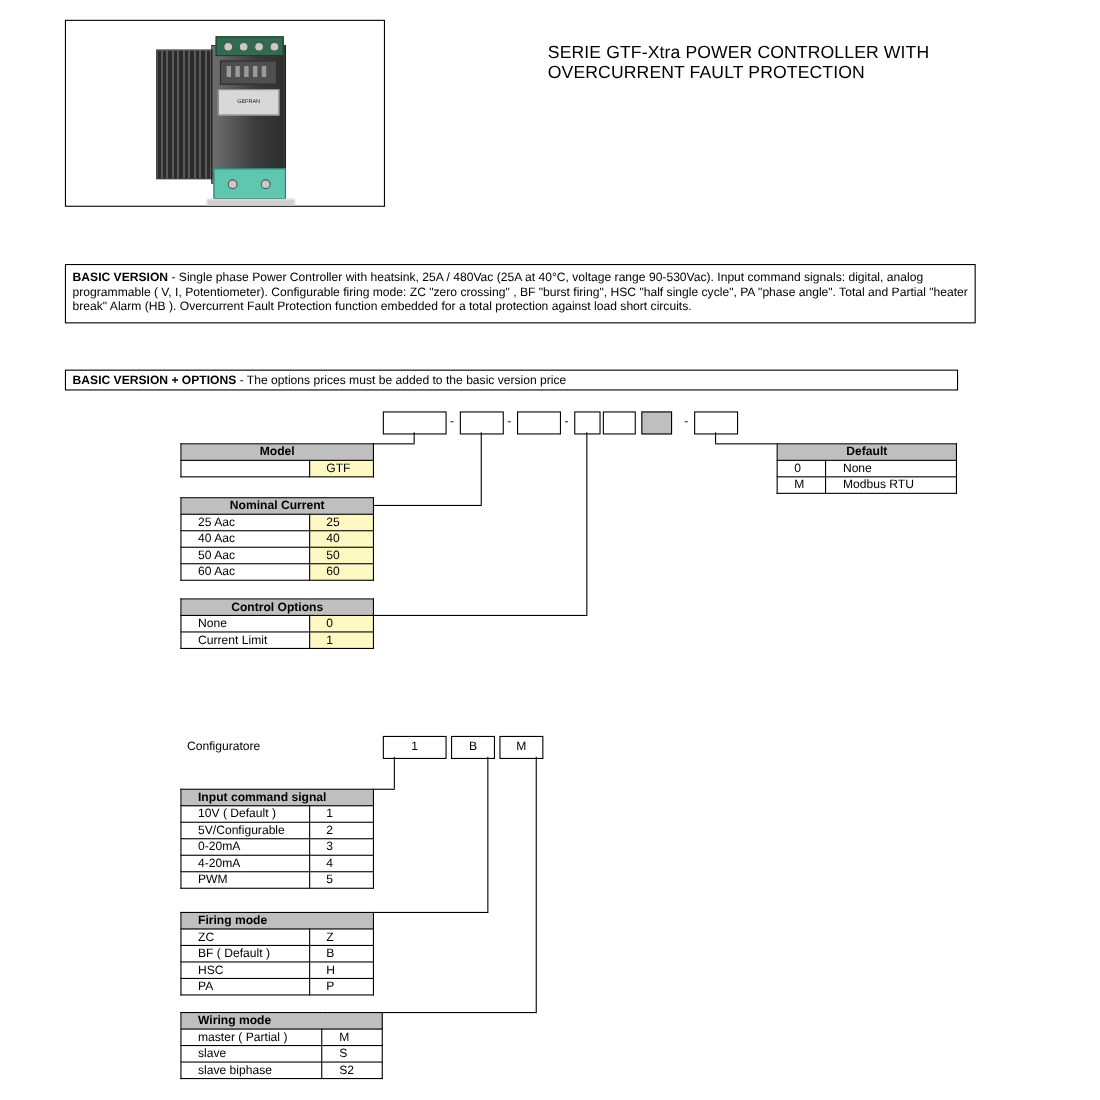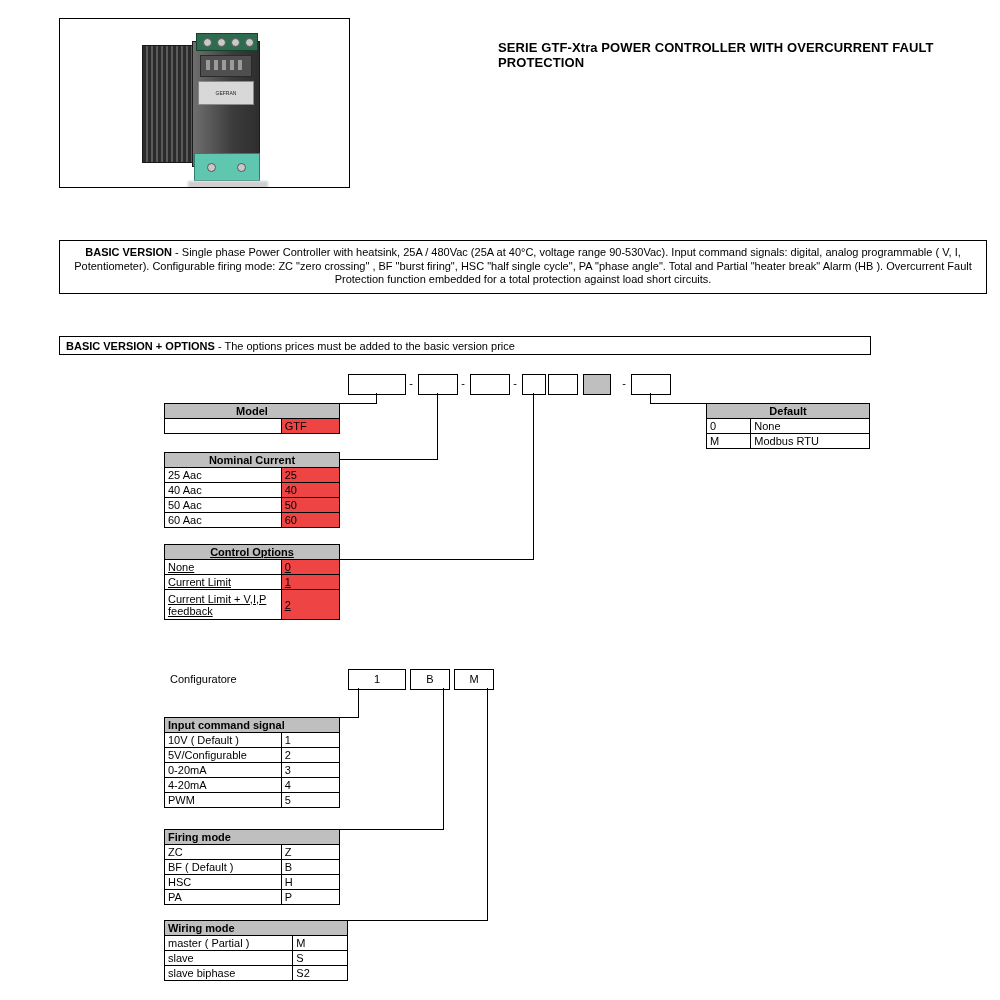--- a/index.html
+++ b/index.html
@@ -59,32 +59,31 @@
     position:absolute;top:4px;width:4px;height:10px;background:#9b9b9b;display:block;
   }
   .shadow{
     position:absolute;left:46px;top:148px;width:80px;height:8px;
     background:#cfcfcf;filter:blur(1px);
   }
 
   
   #header-title{
     left:498px;top:40px;width:470px;
-    font-size:13px;font-weight:bold;letter-spacing:0.1px;
+    font-size:16px;font-weight:normal;letter-spacing:0.1px;
   }
 
   
   #basic-box{
-    left:59px;top:240px;width:928px;
+    left:59px;top:240px;width:828px;
     border:1px solid #000;
     padding:5px 6px 6px 6px;
     box-sizing:border-box;
     line-height:13.5px;
     font-size:11px;
-    text-align:center;
   }
   #basic-box b{font-weight:bold;}
 
   #options-box{
     left:59px;top:336px;width:812px;height:19px;
     border:1px solid #000;
     box-sizing:border-box;
     padding:3px 6px;
     font-size:11px;
   }
@@ -99,38 +98,38 @@
     text-align:center;font-size:11px;line-height:19px;height:19px;
   }
 
   
   table.t{
     border-collapse:collapse;
     font-size:11px;
   }
   table.t td,table.t th{
     border:1px solid #000;
-    padding:1px 3px;
+    padding:1px 15px;
     height:15px;
     box-sizing:border-box;
     font-weight:normal;
     text-align:left;
     vertical-align:middle;
   }
   table.t th.hdr{
     background:#bfbfbf;
     text-align:center;
     font-weight:bold;
   }
   table.t th.hdrleft{
     background:#bfbfbf;
     text-align:left;
     font-weight:bold;
   }
-  td.val{background:#ef4444;text-align:center;}
+  td.val{background:#fef9c3;text-align:center;}
   td.valw{background:#ffffff;text-align:center;}
 
   
   .ln{position:absolute;background:#000;}
   .lnv{width:1px;}
   .lnh{height:1px;}
 
   #configuratore-label{left:170px;top:673px;font-size:11px;}
 </style>
 </head>
@@ -225,36 +224,32 @@
     <td>50 Aac</td>
     <td class="val">50</td>
   </tr>
   <tr>
     <td>60 Aac</td>
     <td class="val">60</td>
   </tr>
 </tbody>
   </table>
 
-<table class="abs t" style="left:164px;top:544px;width:176px;text-decoration:underline;">
+<table class="abs t" style="left:164px;top:544px;width:176px;">
   <tbody>
       <tr>
         <th class="hdr" colspan="2">Control Options</th>
       </tr>
   <tr>
     <td style="width:116px">None</td>
     <td class="val" style="width:58px">0</td>
   </tr>
   <tr>
     <td>Current Limit</td>
     <td class="val">1</td>
-  </tr>
-  <tr style="height:30px">
-    <td style="height:30px">Current Limit + V,I,P feedback</td>
-    <td class="val" style="height:30px">2</td>
   </tr>
 </tbody>
   </table>
 
 <table class="abs t" style="left:706px;top:403px;width:164px;">
   <tbody>
       <tr>
         <th class="hdr" colspan="2">Default</th>
       </tr>
   <tr>

